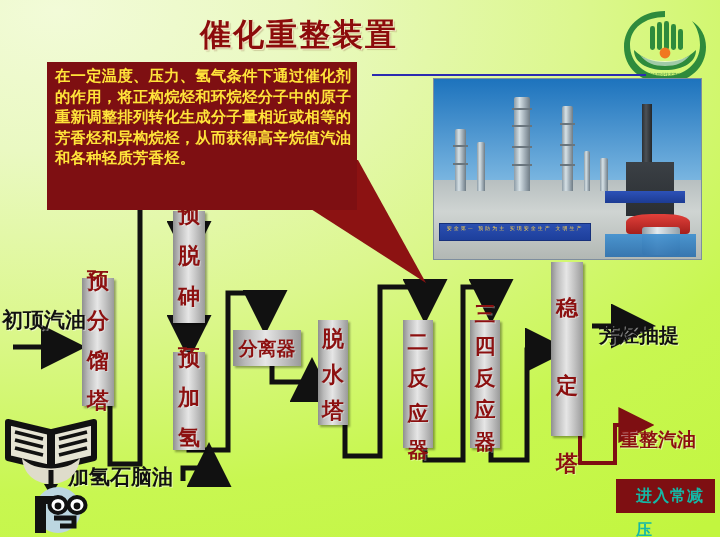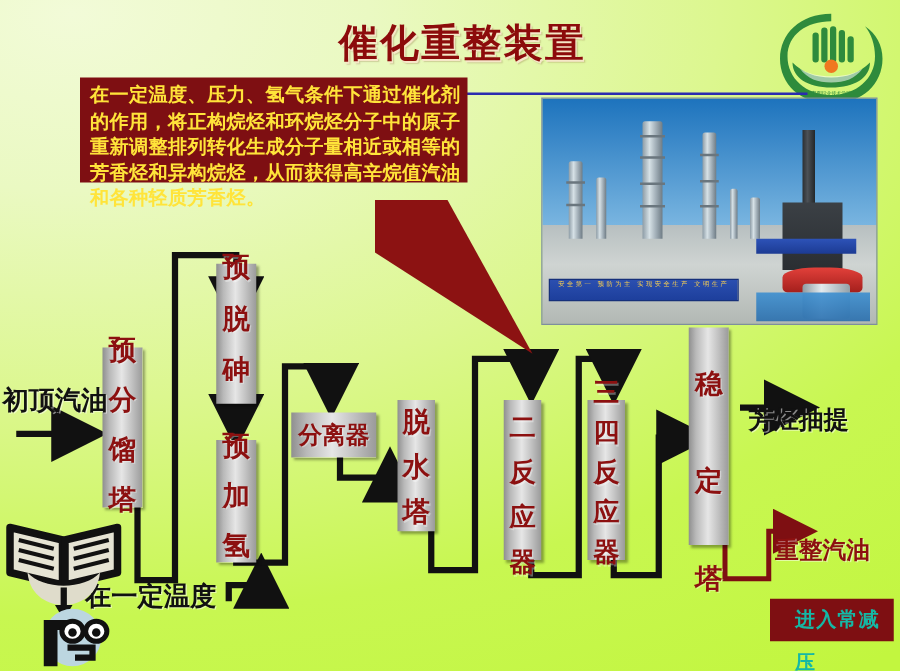--- a/index.html
+++ b/index.html
@@ -9,21 +9,20 @@
   }
   #slide{
     position:relative;width:720px;height:537px;
     background:
       radial-gradient(ellipse 150% 120% at 8% 2%, #f2fbd8 0%, #eaf9c2 22%, #dcf78f 48%, #c8f751 75%, #c2f63f 100%);
     overflow:hidden;
   }
   
   #title{
     position:absolute;left:200px;top:14px;width:340px;
-    text-align:center;
     font-family:"DejaVu Serif","Liberation Serif",serif;
     font-size:31px;font-weight:bold;color:#8c0b0b;
     letter-spacing:2px;
     text-shadow:1px 1px 0 #f6e7c8, 2px 2px 1px rgba(120,80,40,.25);
     white-space:nowrap;
   }
   
   #logo{position:absolute;left:616px;top:6px;width:98px;height:82px;}
   
   #blue-rule{
@@ -52,21 +51,21 @@
   .redroof{position:absolute;right:4%;bottom:14%;width:24%;height:11%;
        background:linear-gradient(#e2403a,#a41f1c);border-radius:40% 40% 4px 4px;}
   .banner2{position:absolute;right:6%;top:62%;width:30%;height:7%;
        background:linear-gradient(#2d52b8,#1c3b93);}
   .tank{position:absolute;right:8%;bottom:2%;width:14%;height:16%;
        background:linear-gradient(90deg,#8e9aa1,#e3eaee 40%,#93a0a8);border-radius:3px;}
   .blueframe{position:absolute;right:2%;bottom:1%;width:34%;height:13%;
        background:linear-gradient(#3d8fd0,#2a6fae);opacity:.9;}
   
   #callout{
-    position:absolute;left:64px;top:62px;width:310px;height:84px;
+    position:absolute;left:47px;top:62px;width:310px;height:148px;
     background:#7e0f12;
     z-index:5;
   }
   #callout p{
     margin:0;padding:4px 0 0 8px;
     font-family:"DejaVu Sans","Liberation Sans",sans-serif;
     font-size:15.3px;line-height:20.5px;font-weight:bold;
     color:#ffe43a;letter-spacing:.3px;white-space:pre-line;
   }
   #callout-tail{position:absolute;left:300px;top:160px;width:140px;height:130px;z-index:4;}
@@ -279,21 +278,21 @@
 
   <div class="unit" style="left:551px;top:262px;width:32px;height:174px;">
     <div class="vtext" style="top:6px;font-size:22px;line-height:78px;">
       <span>稳</span>
       <span>定</span>
       <span>塔</span>
     </div>
   </div>
 
   <div class="lbl" style="left:2px;top:306px;font-size:21px;">初顶汽油</div>
-  <div class="lbl" style="left:68px;top:463px;font-size:21px;">在一定温度</div>
+  <div class="lbl" style="left:68px;top:463px;font-size:21px;">加氢石脑油</div>
   <div class="lbl" style="left:599px;top:322px;font-size:20px;">芳烃抽提</div>
   <div class="lbl red" style="left:620px;top:427px;font-size:19px;">重整汽油</div>
 
   <div id="redbox">
     <span>进入常减压</span>
   </div>
 
   <svg id="cartoon" viewBox="0 0 104 128">
 
     <g>

